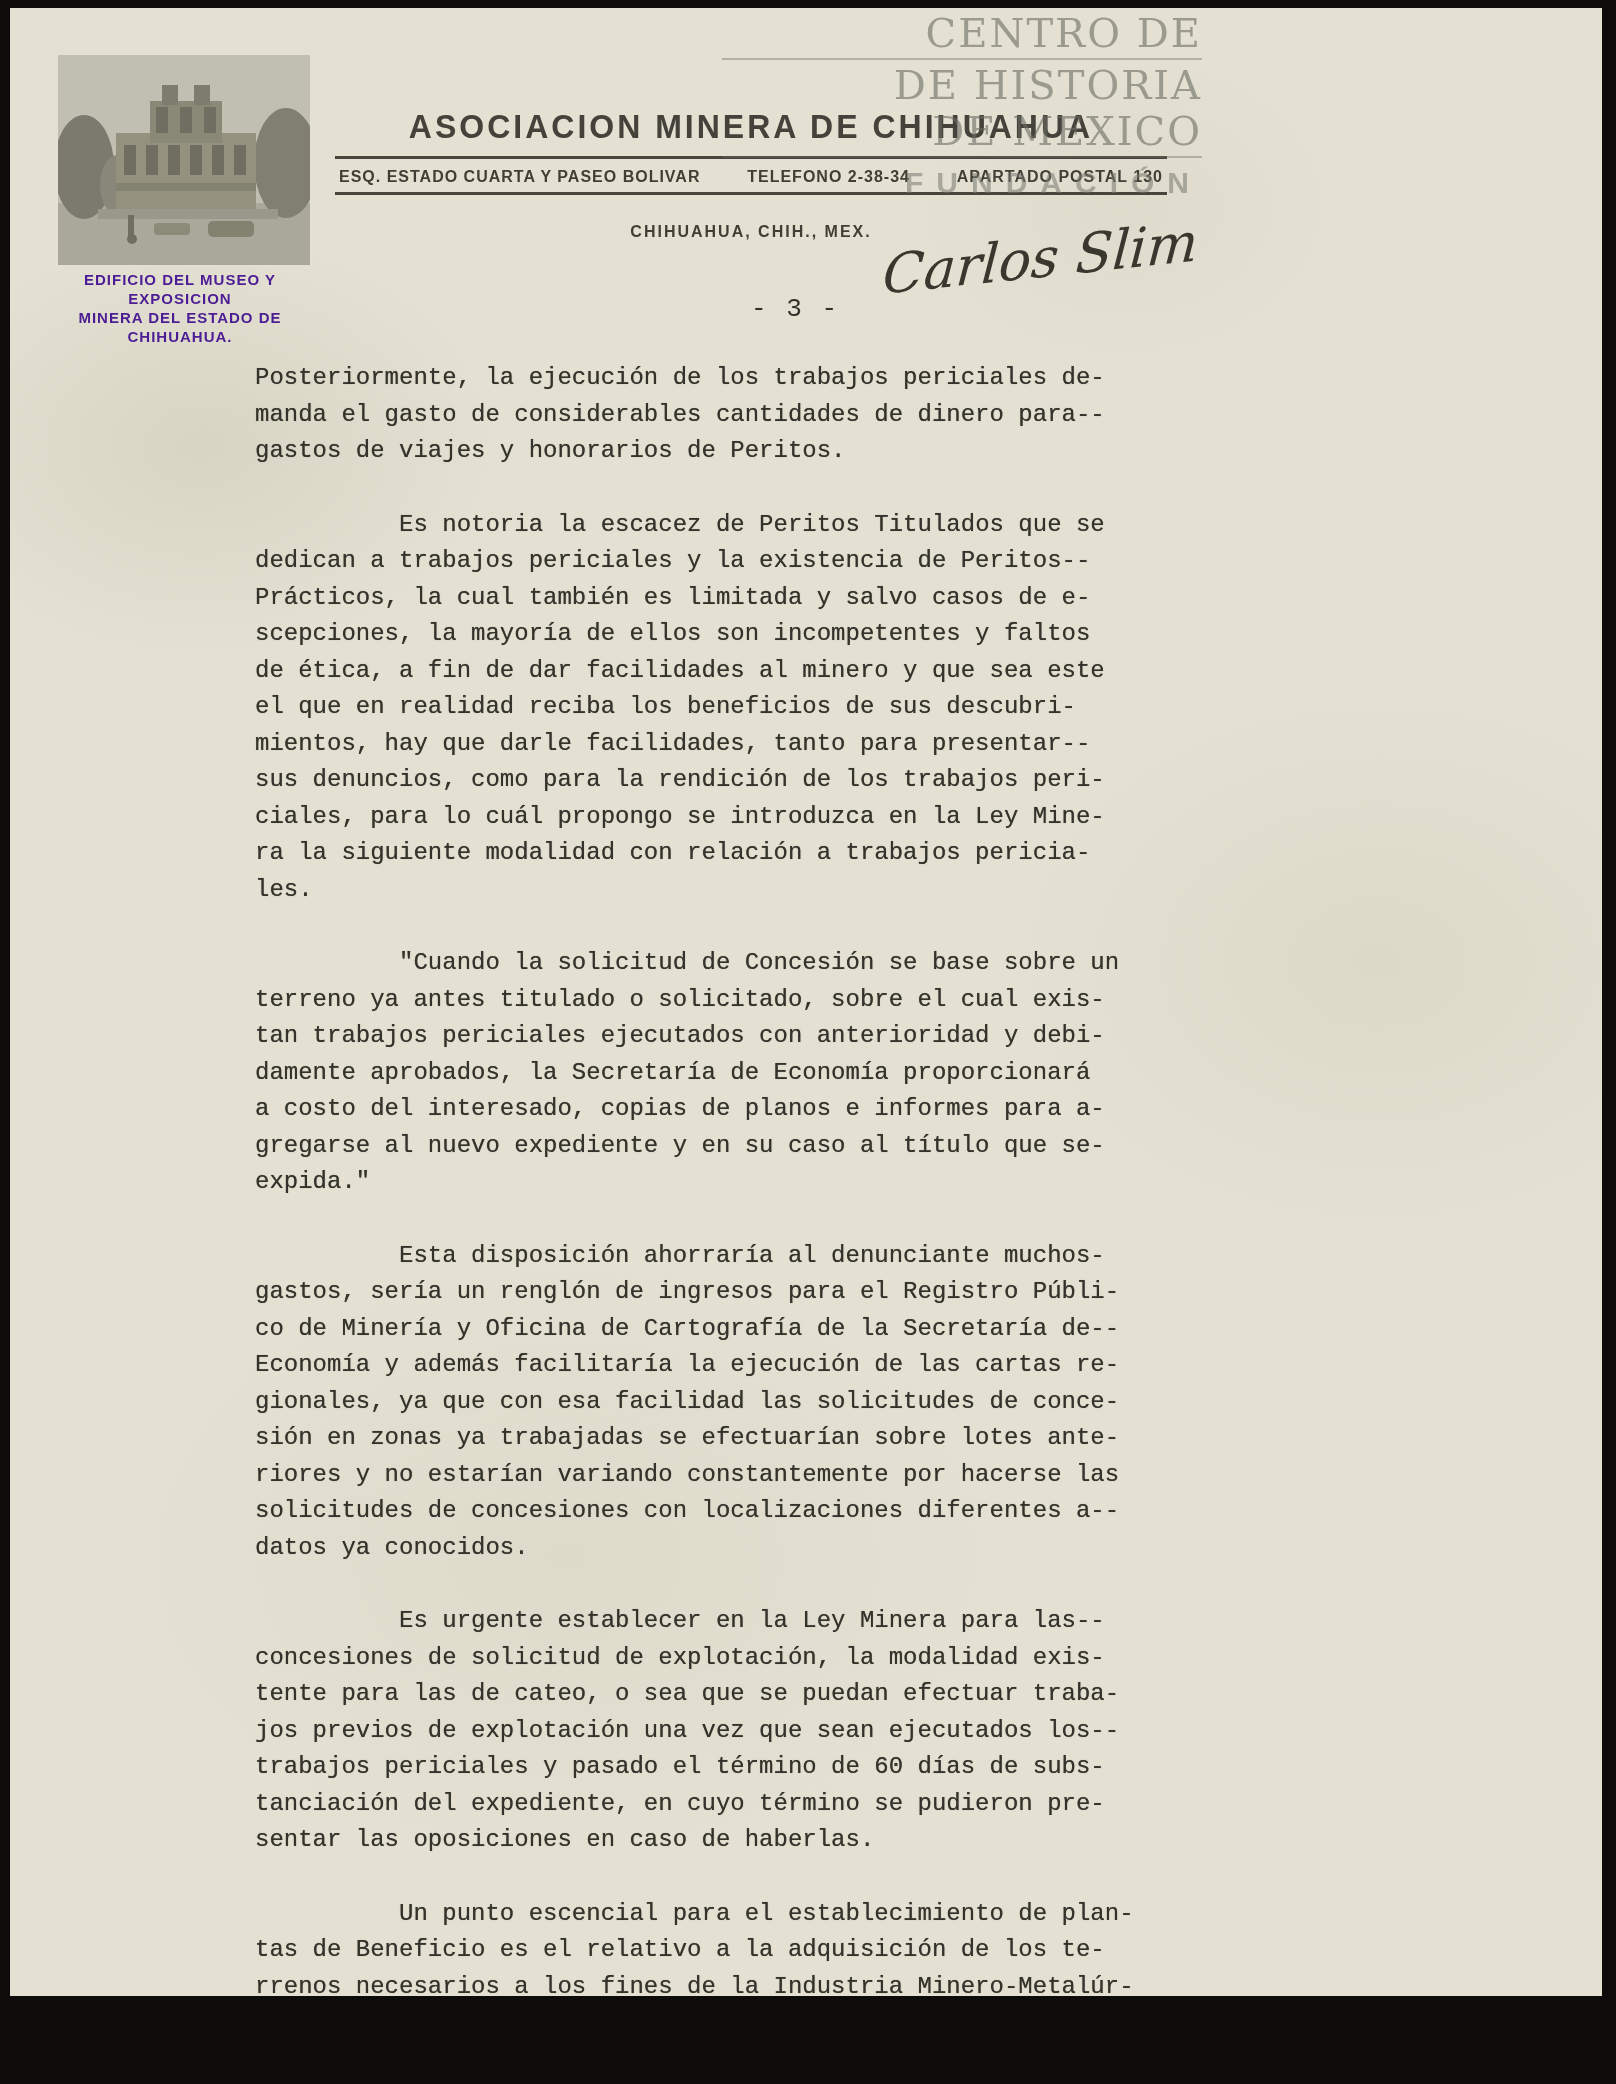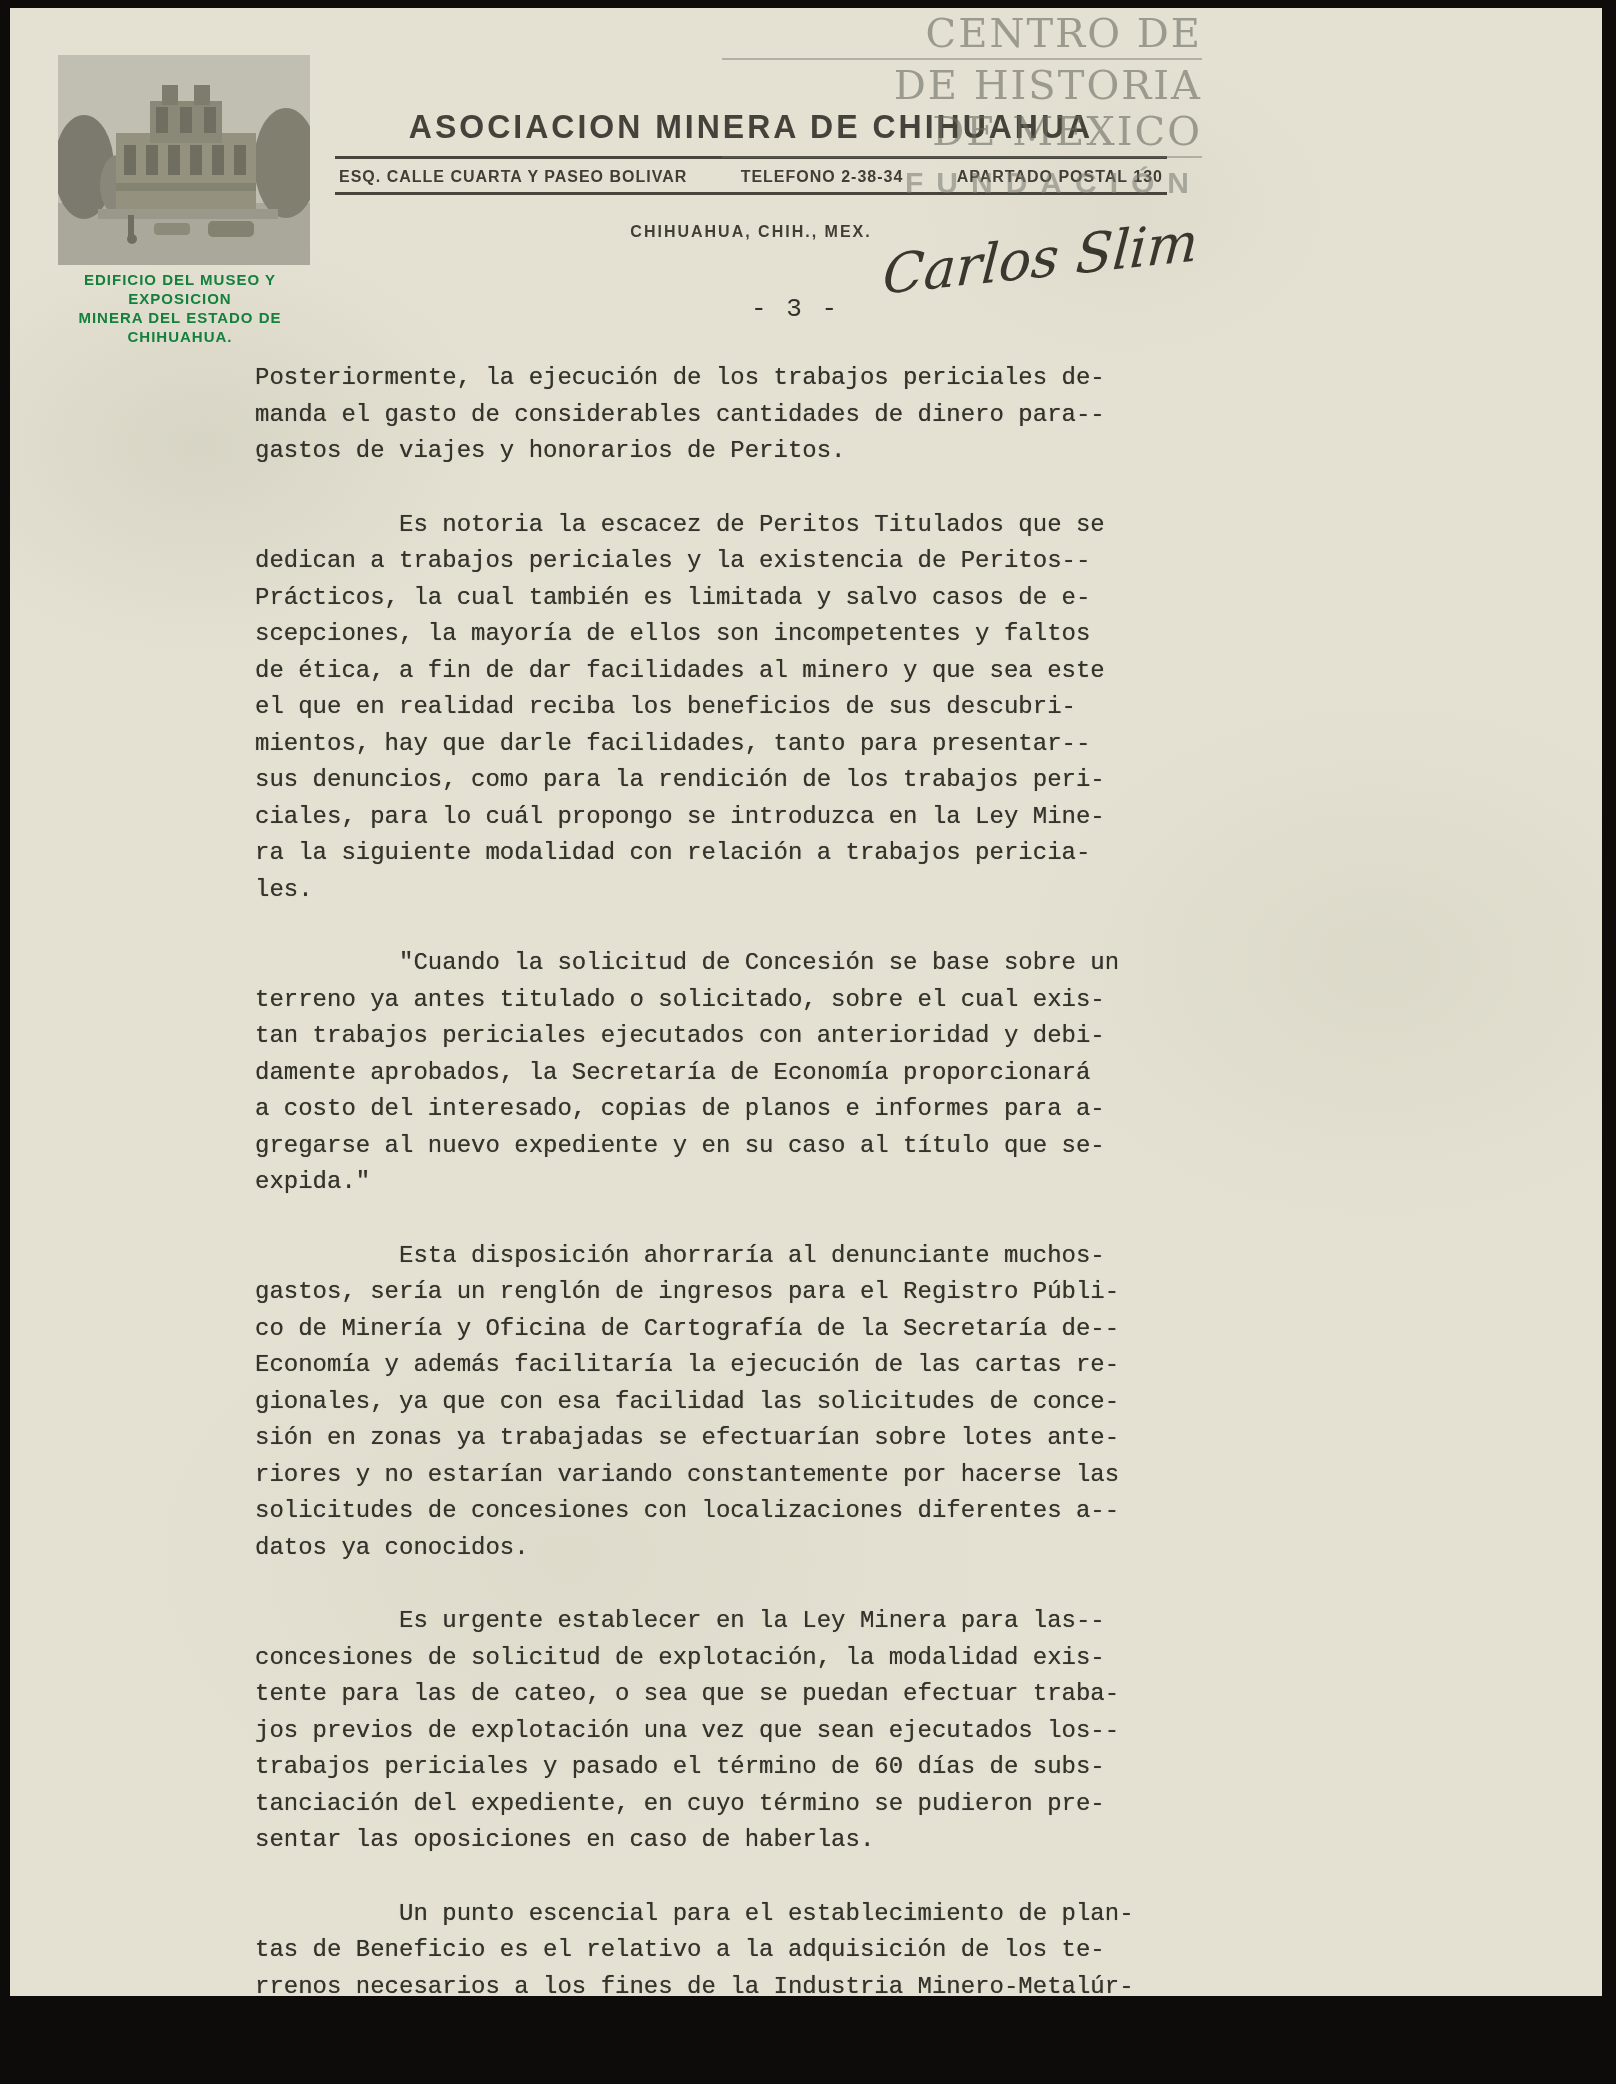--- a/index.html
+++ b/index.html
@@ -55,21 +55,21 @@
 
   
   .photo {
     position:absolute; left:48px; top:47px; width:252px; height:210px;
     filter:blur(0.6px) contrast(0.92);
   }
   .photo-caption {
     position:absolute; left:20px; top:262px; width:300px;
     text-align:center; font-weight:bold;
     font-size:15px; line-height:19px; letter-spacing:1px;
-    color:#15803d;
+    color:#4c1d95;
   }
 
   
   .lh-center {
     position:absolute; left:325px; top:100px; width:832px;
     color:#413f35; text-align:center;
   }
   .lh-title {
     font-size:32px; font-weight:bold; letter-spacing:3px;
     transform:scaleY(1.05);
@@ -152,21 +152,21 @@
   <div class="photo-caption">
     <div>EDIFICIO DEL MUSEO Y EXPOSICION</div>
     <div>MINERA DEL ESTADO DE</div>
     <div>CHIHUAHUA.</div>
   </div>
 
   <div class="lh-center">
     <div class="lh-title">ASOCIACION MINERA DE CHIHUAHUA</div>
     <div class="lh-rule"></div>
     <div class="lh-address-row">
-      <span>ESQ. CALLE CUARTA Y PASEO BOLIVAR</span>
+      <span>ESQ. ESTADO CUARTA Y PASEO BOLIVAR</span>
       <span>TELEFONO 2-38-34</span>
       <span>APARTADO POSTAL 130</span>
     </div>
     <div class="lh-rule2"></div>
     <div class="lh-city">CHIHUAHUA, CHIH., MEX.</div>
   </div>
 
   <div class="page-number">- 3 -</div>
 
   <div class="doc-body">

